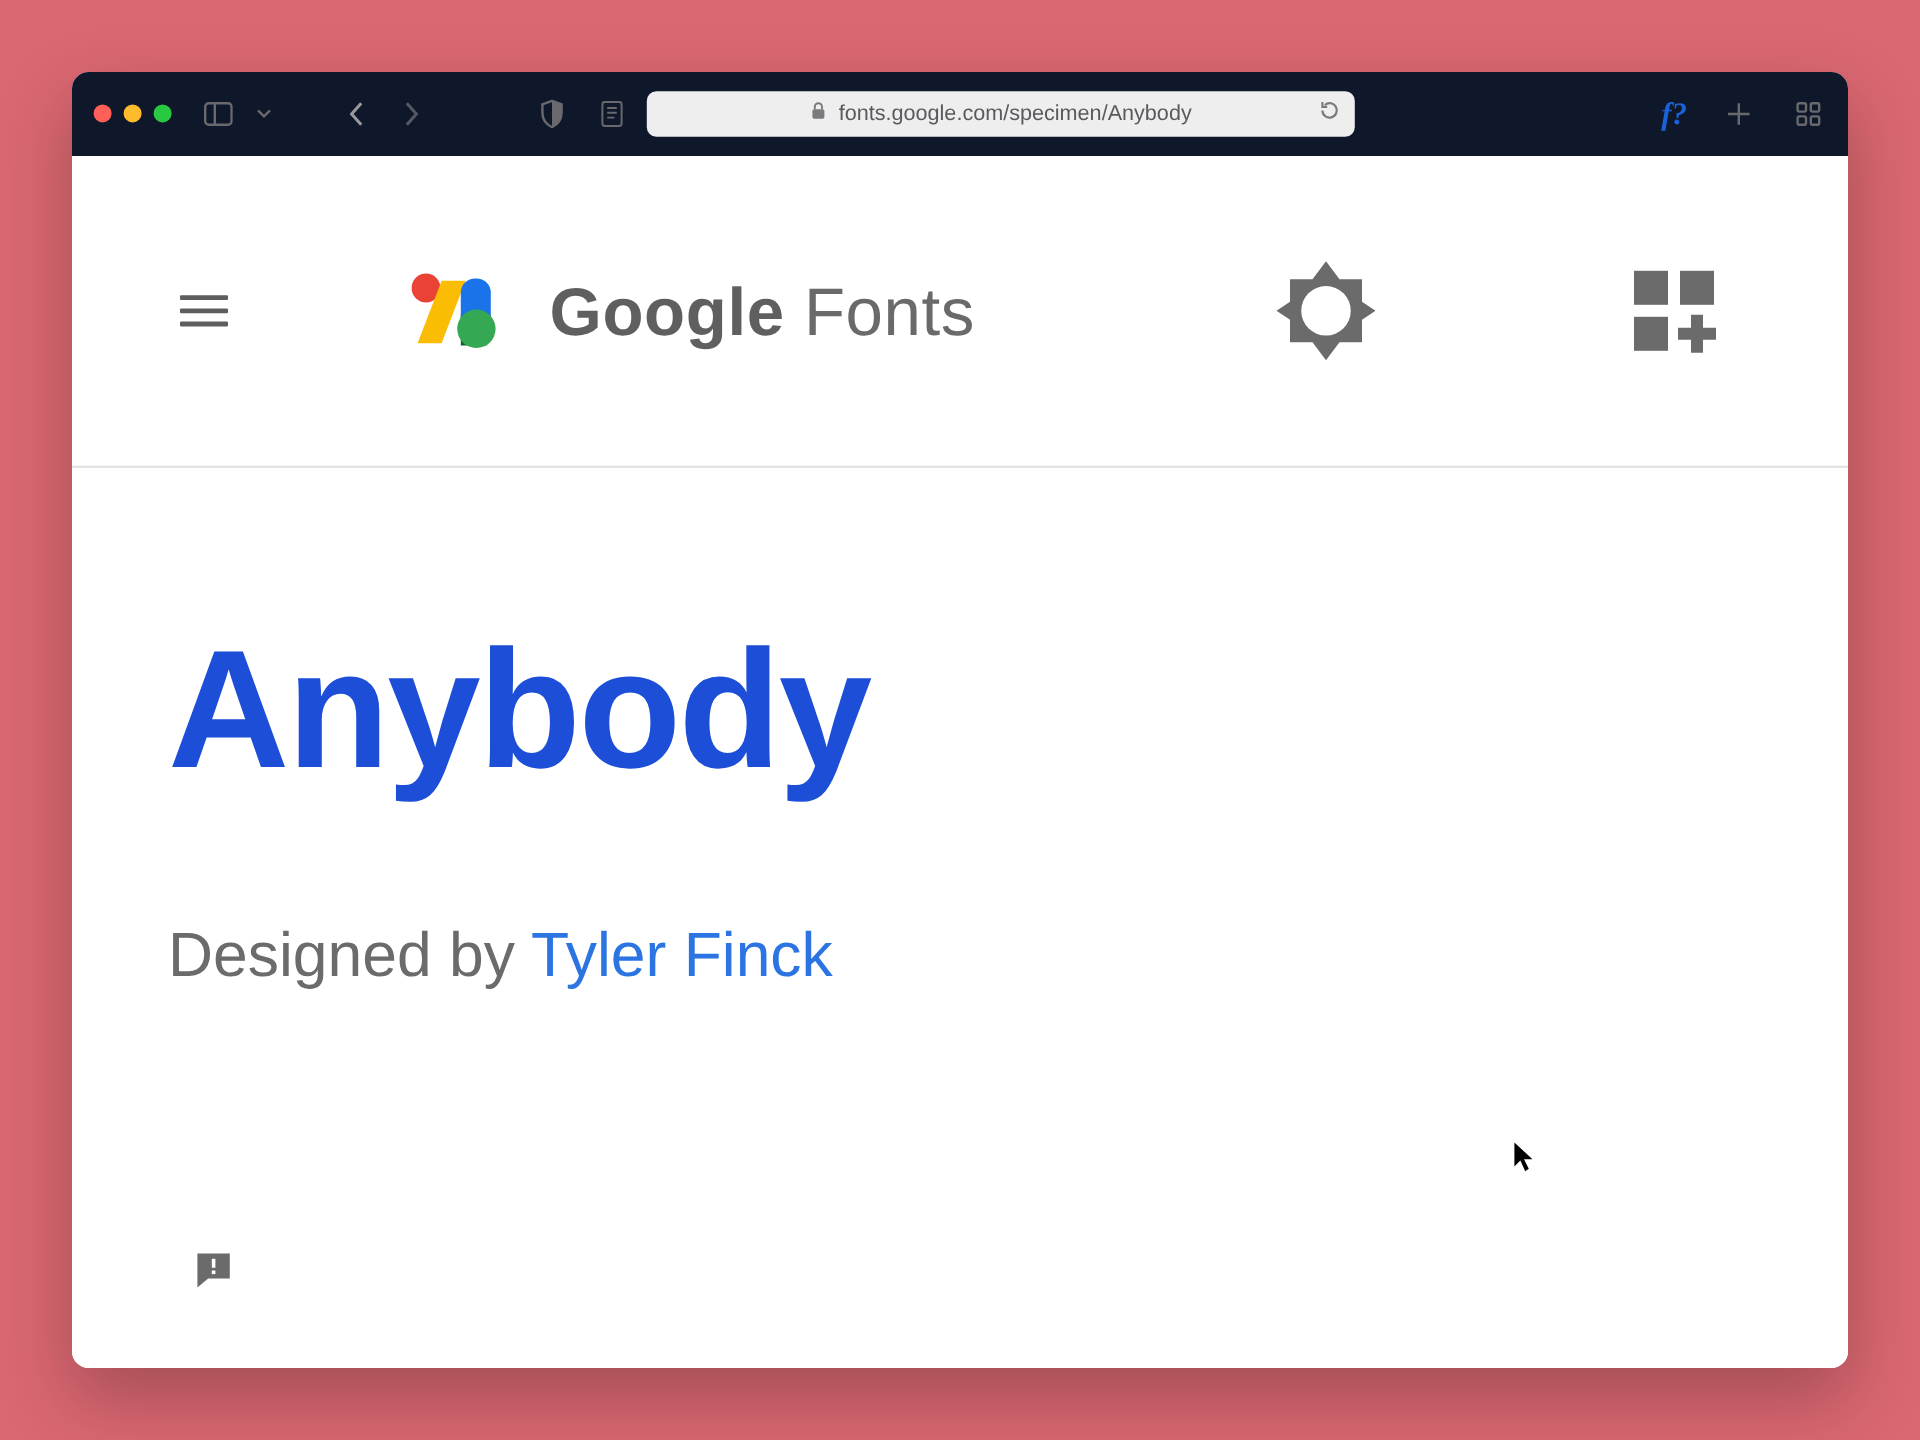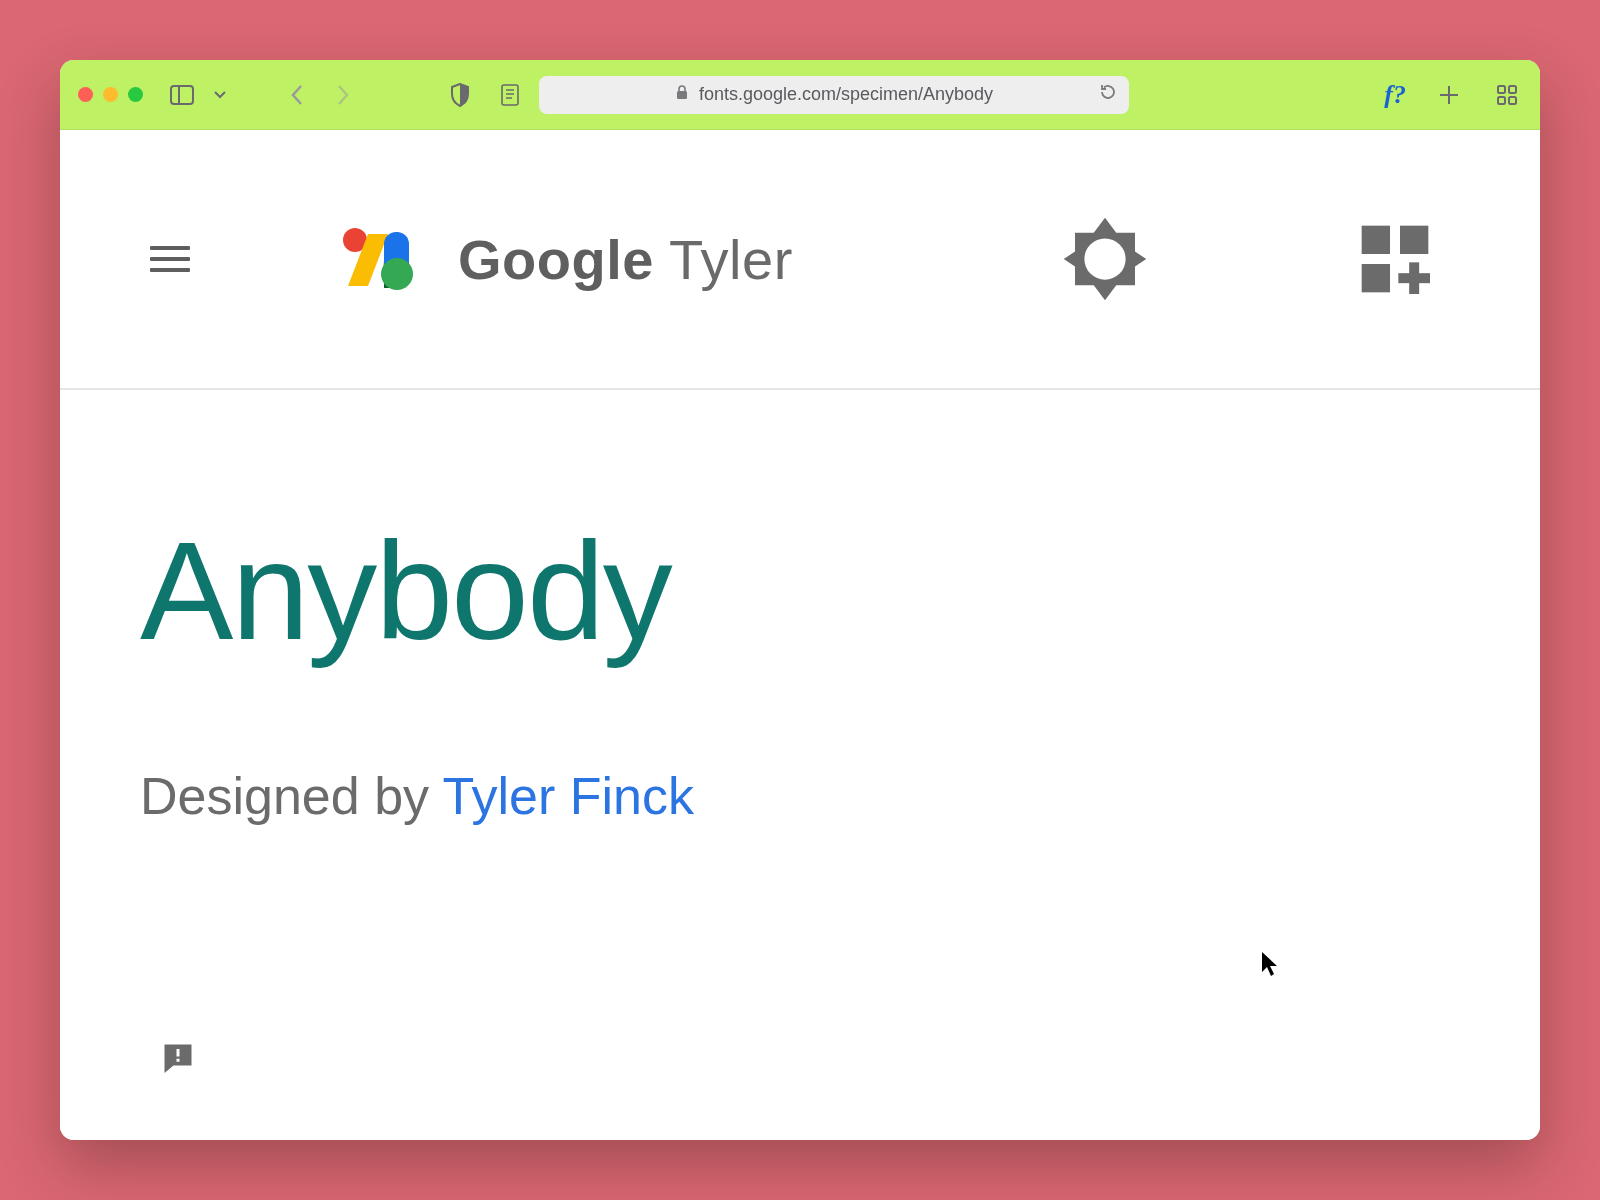--- a/index.html
+++ b/index.html
@@ -23,21 +23,21 @@
     position: relative;
   }
   
   .titlebar {
     height: 70px;
     display: flex;
     align-items: center;
     padding: 0 18px;
     gap: 14px;
     border-bottom: 1px solid rgba(0,0,0,0.08);
-    background: #bef264;
+    background: #0f172a;
   }
   .traffic { display: flex; gap: 10px; margin-right: 10px; }
   .dot { width: 15px; height: 15px; border-radius: 50%; }
   .dot.red { background:#fe5f57; }
   .dot.yellow { background:#febb2e; }
   .dot.green { background:#28c840; }
   .tb-icon {
     width: 30px; height: 30px;
     display:flex; align-items:center; justify-content:center;
     color:#6a6a6e;
@@ -93,22 +93,22 @@
   .gf-wordmark .f { font-weight:300; color:#6a6a6a; }
   .gf-actions { margin-left:auto; display:flex; align-items:center; gap:200px; padding-right:60px; }
   .theme-toggle, .grid-add {
     width:90px; height:90px; color:#6b6b6b; display:flex;
     align-items:center; justify-content:center;
   }
   
   .specimen { padding: 120px 0 0 80px; }
   .font-title {
     font-size: 140px;
-    font-weight: 400;
-    color:#0f766e;
+    font-weight: 700;
+    color:#1d4ed8;
     letter-spacing:-2px;
   }
   .designed-row {
     margin-top: 94px;
     font-size: 52px;
     color:#6b6b6b;
     font-weight: 400;
   }
   .designed-row a { color:#2b74e2; text-decoration:none; }
   .feedback-fab {
@@ -231,21 +231,21 @@
         <div class="gf-mark">
           <svg width="90" height="66" viewBox="0 0 90 66">
             <circle cx="15" cy="14" r="12" fill="#ea4335"></circle>
             <path d="M28 8 h20 L28 60 h-20 z" fill="#fbbc04"></path>
             <rect x="44" y="6" width="25" height="56" rx="12" fill="#1a73e8"></rect>
             <path d="M44 34 a24 24 0 0 0 24 28 h-24 z" fill="#0d652d"></path>
             <circle cx="57" cy="48" r="16" fill="#34a853"></circle>
           </svg>
         </div>
         <div class="gf-wordmark">
-          <span class="g">Google</span><span class="f"> Tyler</span>
+          <span class="g">Google</span><span class="f"> Fonts</span>
         </div>
       </div>
 
       <div class="gf-actions">
         <div class="theme-toggle">
           <svg width="96" height="96" viewBox="0 0 48 48" fill="currentColor">
             <path d="M24 2 30 10 40 10 40 20 46 24 40 28 40 38 30 38 24 46 18 38 8 38 8 28 2 24 8 20 8 10 18 10 Z"></path>
             <circle cx="24" cy="24" r="11" fill="#ffffff"></circle>
             <path d="M24 13 a11 11 0 0 1 0 22 a7 7 0 0 0 0-22 z" fill="currentColor"></path>
           </svg>

